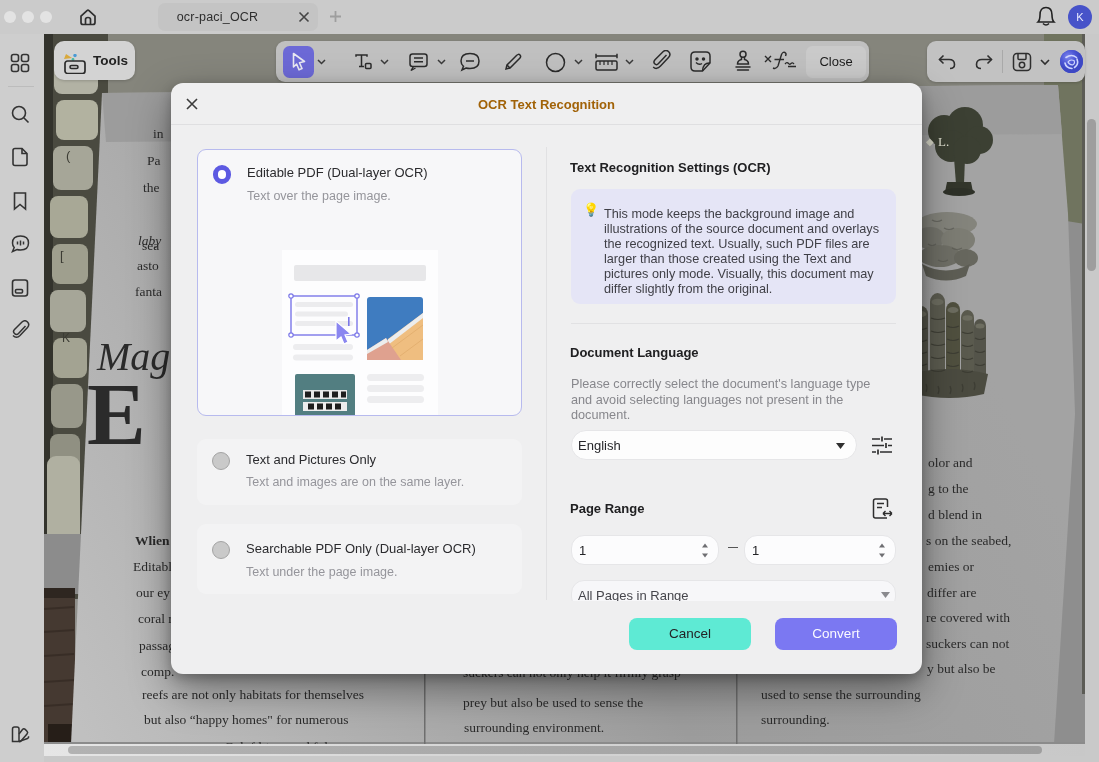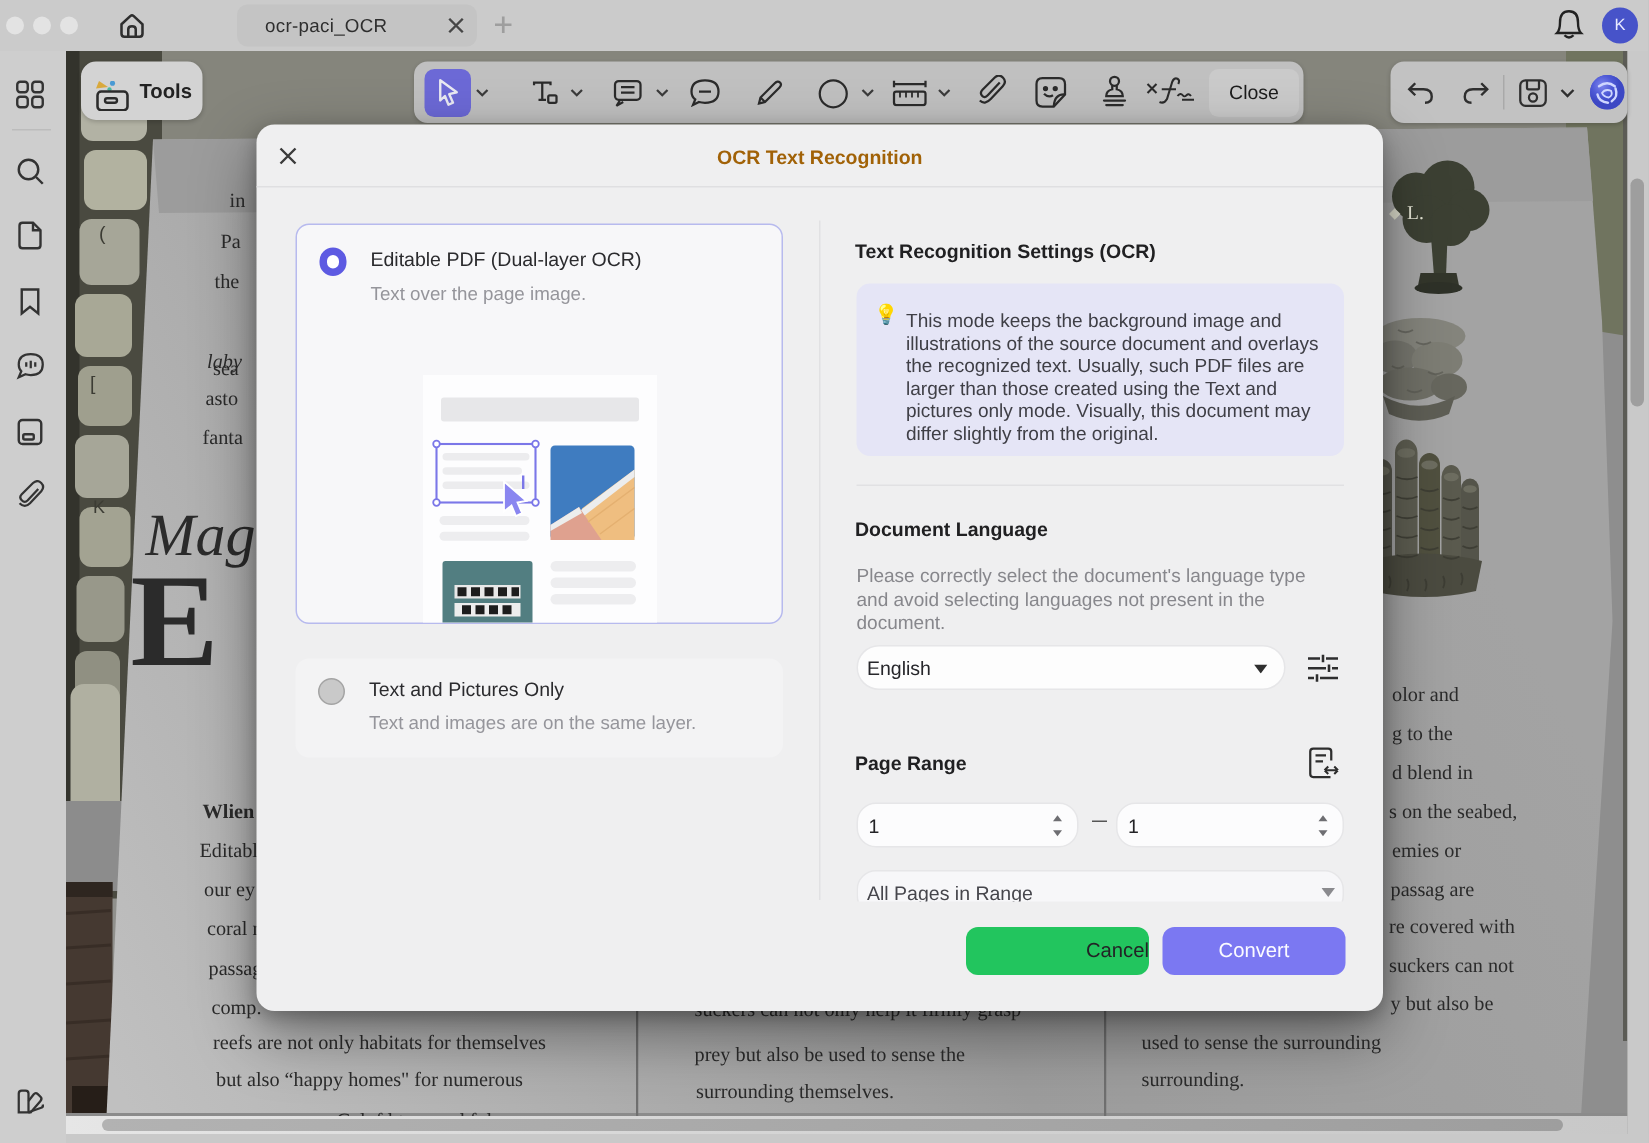--- a/index.html
+++ b/index.html
@@ -43,21 +43,21 @@
   .rh { position:absolute; left:399px; font-size:13px; font-weight:bold; color:#202022; }
   #infobox { position:absolute; left:400px; top:106px; width:325px; height:115px; background:#e5e5f6; border-radius:9px; }
   #infotext { position:absolute; left:433px; top:124px; font-size:12.7px; line-height:15px; color:#3f3f46; }
   .hdiv { position:absolute; left:400px; width:325px; height:1px; background:#e1e1e3; }
   #dlpara { position:absolute; left:400px; top:294px; font-size:12.7px; line-height:15.5px; color:#87878c; }
   #langsel { position:absolute; left:400px; top:347px; width:286px; height:30px; background:#fdfdfd; border:1px solid #e6e6e8; border-radius:15px; }
   .spin { position:absolute; top:452px; height:30px; background:#fcfcfd; border:1px solid #e6e6e8; border-radius:13px; }
   #allsel { position:absolute; left:400px; top:497px; width:325px; height:21px; overflow:hidden; }
   #allsel .inner { width:325px; height:30px; background:#f7f7f9; border:1px solid #e6e6e8; border-radius:13px; }
   .btn { position:absolute; top:535px; width:122px; height:32px; border-radius:8px; font-size:13.5px; text-align:center; line-height:32px; }
-  #btn-cancel { left:473px; background:#22c55e; color:#232326;text-align:right; }
+  #btn-cancel { left:458px; background:#5eead4; color:#232326; }
   #btn-convert { left:604px; background:#7b78f2; color:#fbfbff; }
 </style>
 </head>
 <body>
 
 <div id="canvas">
   <svg width="1041" height="710" viewBox="0 0 1041 710">
     <defs>
       <linearGradient id="pageg" gradientUnits="userSpaceOnUse" x1="40" y1="700" x2="900" y2="250">
         <stop offset="0" stop-color="#c0c0c0"></stop>
@@ -175,27 +175,27 @@
   <div class="pt" style="left:89px; top:526px;">Editable</div>
   <div class="pt" style="left:92px; top:552px;">our ey</div>
   <div class="pt" style="left:94px; top:578px;">coral r</div>
   <div class="pt" style="left:95px; top:605px;">passag</div>
   <div class="pt" style="left:97px; top:631px;">comp.</div>
   <div class="pt" style="left:98px; top:654px;">reefs are not only habitats for themselves</div>
   <div class="pt" style="left:100px; top:679px;">but also “happy homes" for numerous</div>
   <div class="pt" style="left:106px; top:706px;">. . — — . —. Gal. f.l.t. . —. d f .l.</div>
   <div class="pt" style="left:419px; top:632px;">suckers can not only help it firmly grasp</div>
   <div class="pt" style="left:419px; top:662px;">prey but also be used to sense the</div>
-  <div class="pt" style="left:420px; top:687px;">surrounding themselves.</div>
+  <div class="pt" style="left:420px; top:687px;">surrounding environment.</div>
   <div class="pt" style="left:884px; top:422px;">olor and</div>
   <div class="pt" style="left:884px; top:448px;">g to the</div>
   <div class="pt" style="left:884px; top:474px;">d blend in</div>
   <div class="pt" style="left:882px; top:500px;">s on the seabed,</div>
   <div class="pt" style="left:884px; top:526px;">emies or</div>
-  <div class="pt" style="left:883px; top:552px;">passag are</div>
+  <div class="pt" style="left:883px; top:552px;">differ are</div>
   <div class="pt" style="left:882px; top:577px;">re covered with</div>
   <div class="pt" style="left:882px; top:603px;">suckers can not</div>
   <div class="pt" style="left:883px; top:628px;">y but also be</div>
   <div class="pt" style="left:717px; top:654px;">used to sense the surrounding</div>
   <div class="pt" style="left:717px; top:679px;">surrounding.</div>
 </div>
 
 <div id="sbr"></div>
 <div id="sbr-thumb"></div>
 <div id="sbb"></div>
@@ -438,20 +438,25 @@
       <rect x="85" y="146" width="57" height="7" rx="3.5" fill="#ededef"></rect>
     </svg>
   </div>
 
   <div id="card2" class="card">
     <div class="radio-off" style="top:13px;"></div>
     <div class="cardtitle" style="top:13px;">Text and Pictures Only</div>
     <div class="cardsub" style="top:36px;">Text and images are on the same layer.</div>
   </div>
 
+  <div id="card3" class="card">
+    <div class="radio-off" style="top:17px;"></div>
+    <div class="cardtitle" style="top:17px;">Searchable PDF Only (Dual-layer OCR)</div>
+    <div class="cardsub" style="top:41px;">Text under the page image.</div>
+  </div>
 
   <div id="vdiv"></div>
 
   <div class="rh" style="top:77px;">Text Recognition Settings (OCR)</div>
   <div id="infobox"></div>
   <div class="abs" style="left:412px; top:119px; font-size:13px;">💡</div>
   <div id="infotext">This mode keeps the background image and<br>illustrations of the source document and overlays<br>the recognized text. Usually, such PDF files are<br>larger than those created using the Text and<br>pictures only mode. Visually, this document may<br>differ slightly from the original.</div>
 
   <div class="hdiv" style="top:240px;"></div>
   <div class="rh" style="top:262px;">Document Language</div>

